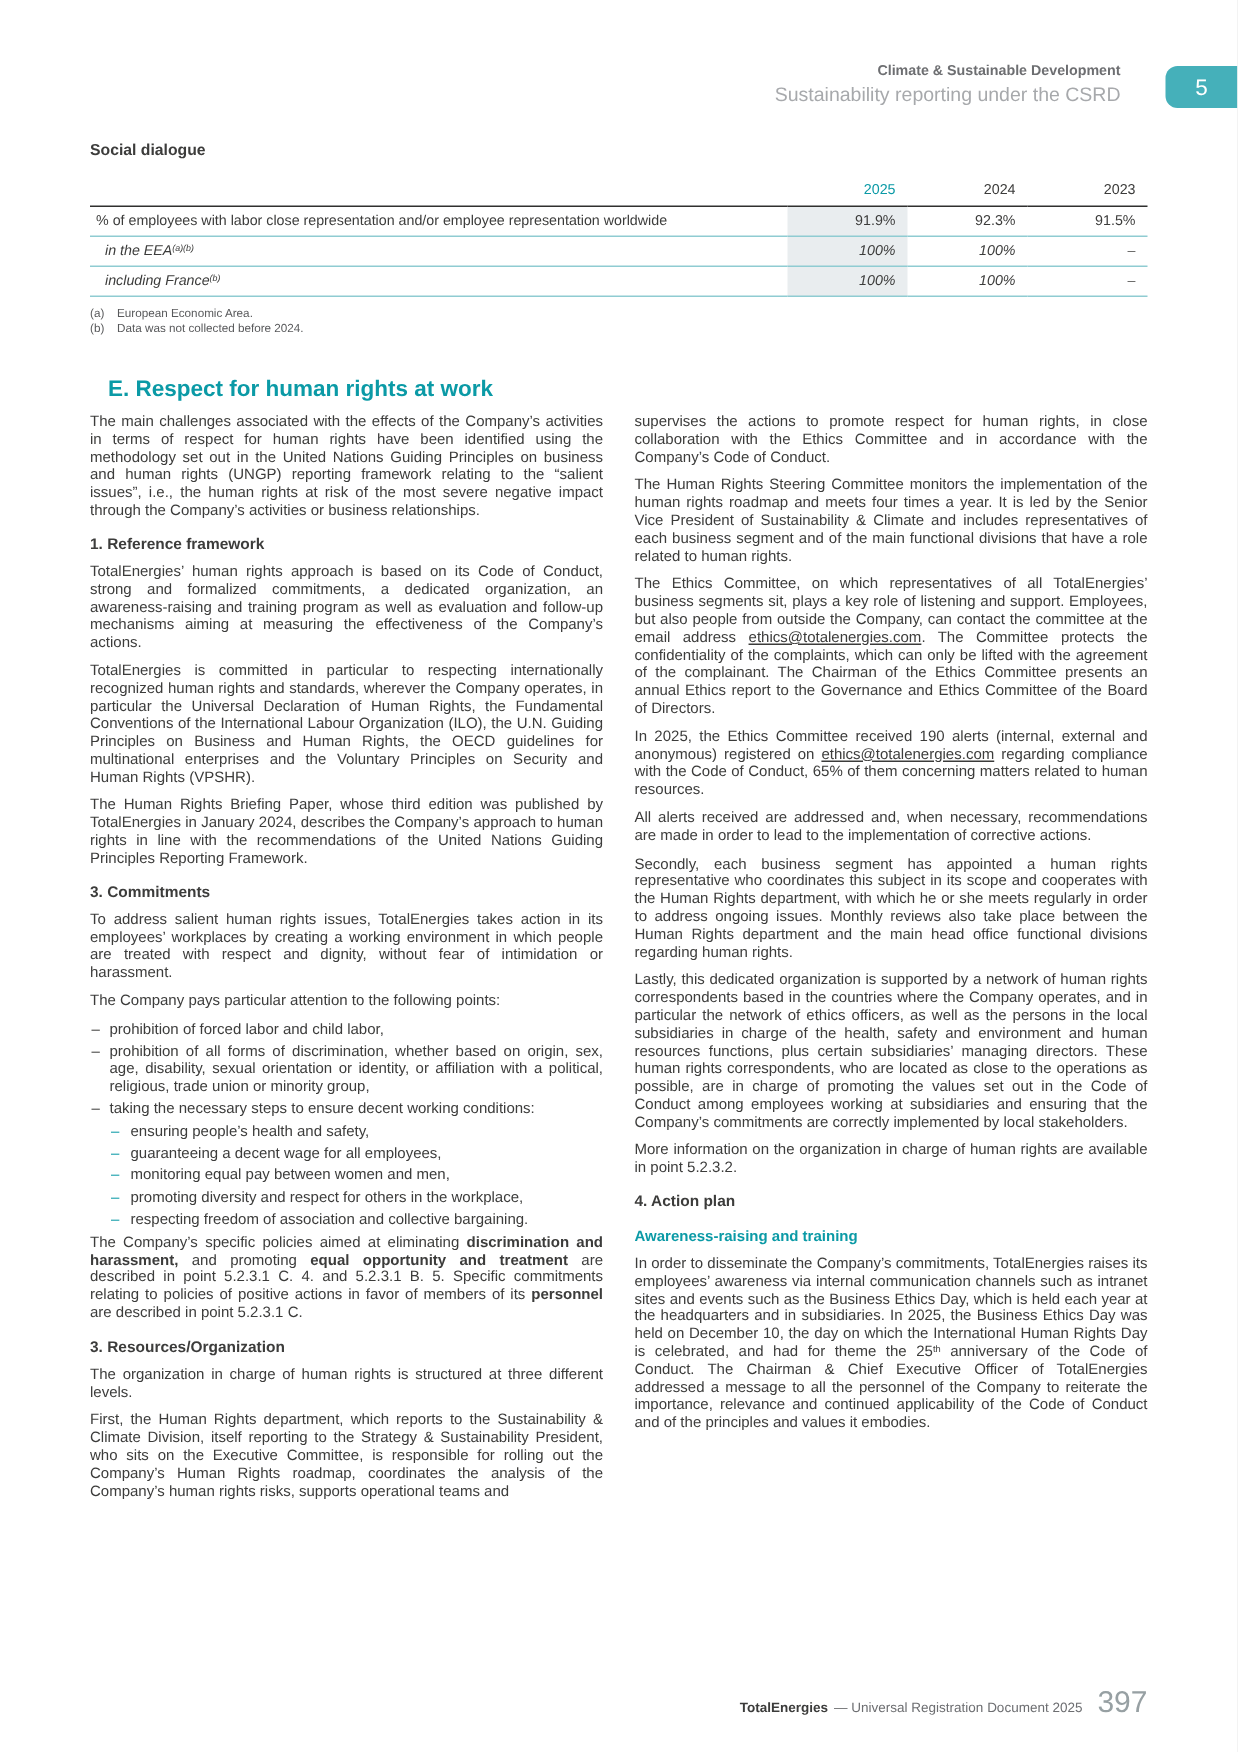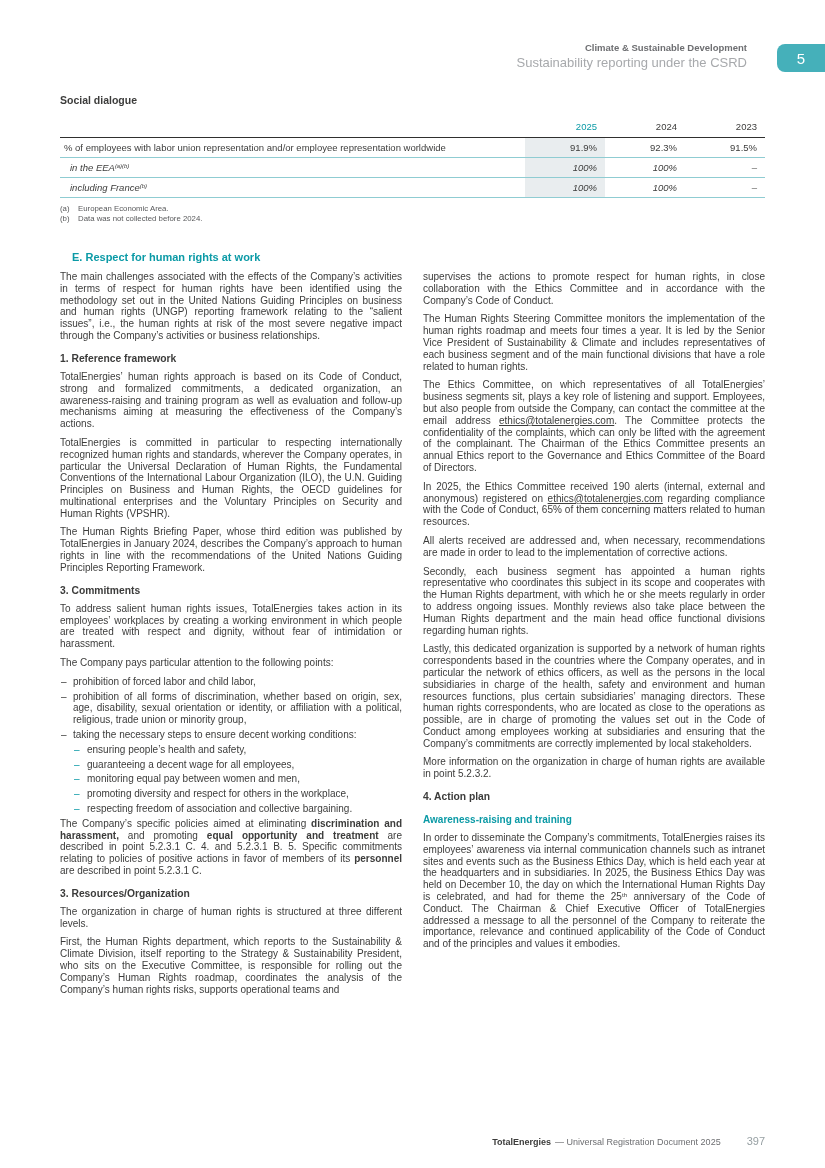--- a/index.html
+++ b/index.html
@@ -28,40 +28,40 @@
   .sd-table td.val { text-align:right; }
   .sd-table td.shade { background:var(--table-shade,#e9edef); }
   .sd-table tr.ital td { font-style:italic; }
 
   sup { font-size:0.62em; vertical-align:baseline; position:relative; top:-0.45em; }
 
   .footnotes { margin-top:6px; font-size:7.8px; color:#58595b; }
   .footnote { display:flex; gap:4px; margin-top:1px; }
   .fn-marker { min-width:14px; }
 
-  .section-title { margin-top:28px; font-size:11px; font-weight:bold; color:var(--accent,#0b9aa6);padding-left:12px; }
+  .section-title { margin-top:28px; font-size:15px; font-weight:bold; color:var(--accent,#0b9aa6);padding-left:12px; }
 
   .columns { display:flex; gap:21px; margin-top:8px;justify-content:space-between; }
   .col { flex:1 1 0; font-size:10px; line-height:1.18; text-align:justify; }
   .col p.para { margin-bottom:7px; }
   .col .h3 { font-weight:bold; font-size:10.3px; margin:11px 0 6px; text-align:left; }
   .col .h4 { font-weight:bold; font-size:10px; color:var(--accent,#0b9aa6); margin:11px 0 6px; text-align:left; }
   .col .li, .col .li2 { position:relative; margin-bottom:3px; }
   .col .li { padding-left:13px; }
   .col .li2 { padding-left:27px; }
   .col .li > .dash { position:absolute; left:1px; }
   .col .li2 > .dash { position:absolute; left:14px; color:var(--accent,#0b9aa6); }
 
   .b { font-weight:bold; }
   .u { text-decoration:underline; cursor:pointer; }
 
   .page-footer { position:absolute; right:60px; bottom:21px; display:flex; align-items:baseline; }
   .f-brand { font-size:9px; font-weight:bold; }
   .f-doc { font-size:9px; color:var(--muted,#6d6e71); margin-left:4px; }
-  .f-page { font-size:11px; color:var(--page-number-gray,#97a0a3); margin-left:26px; }
+  .f-page { font-size:20px; color:var(--page-number-gray,#97a0a3); margin-left:10px; }
 </style>
 </head>
 <body>
 
 <div class="page">
 
   <div class="running-header">
     <div class="rh-title">Climate &amp; Sustainable Development</div>
     <div class="rh-sub">Sustainability reporting under the CSRD</div>
   </div>
@@ -75,21 +75,21 @@
       <thead>
         <tr>
           <th class="lbl-h"></th>
         <th class="val-h cur">2025</th>
             <th class="val-h">2024</th>
             <th class="val-h">2023</th>
           </tr>
       </thead>
       <tbody>
           <tr>
-            <td class="lbl"><span>% of employees with labor union representation and/or employee representation worldwide</span></td>
+            <td class="lbl"><span>% of employees with labor close representation and/or employee representation worldwide</span></td>
             <td class="val shade">91.9%</td>
             <td class="val">92.3%</td>
             <td class="val">91.5%</td>
           </tr>
           <tr class="ital">
             <td class="lbl"><span>in the EEA</span><sup>(a)(b)</sup></td>
             <td class="val shade">100%</td>
             <td class="val">100%</td>
             <td class="val">–</td>
           </tr>

